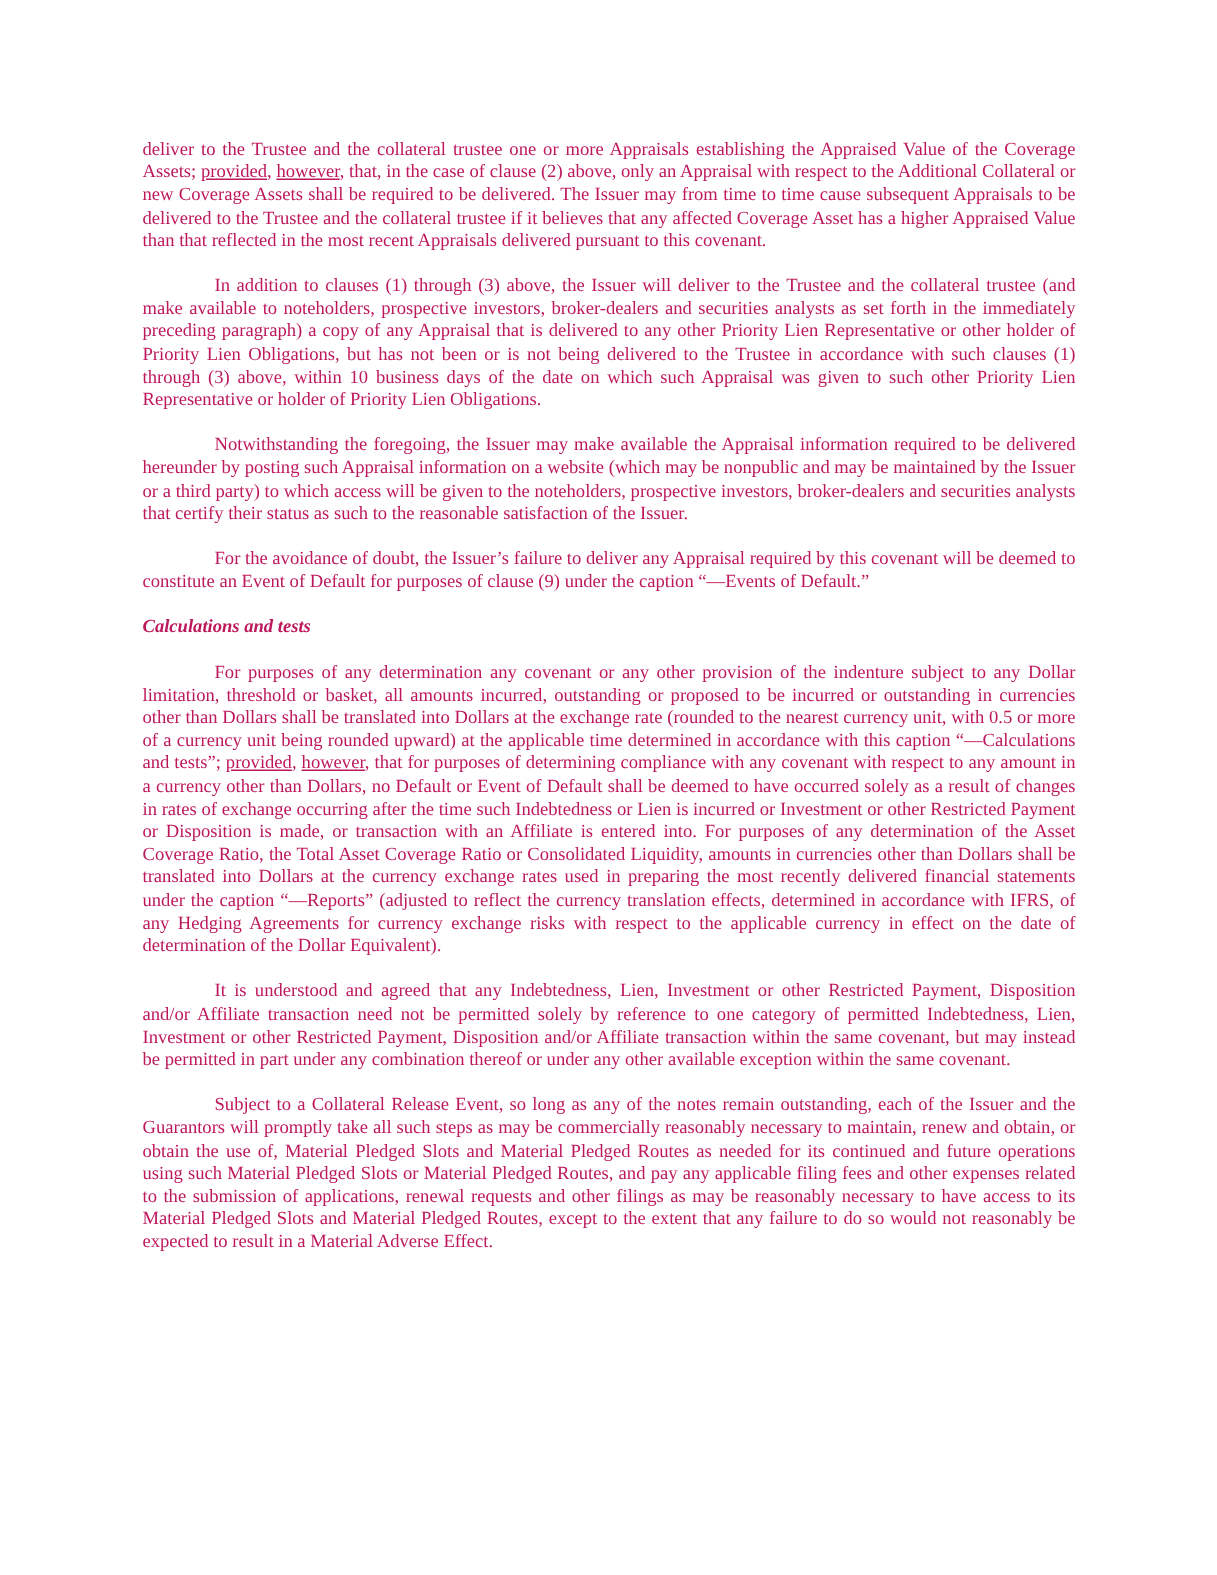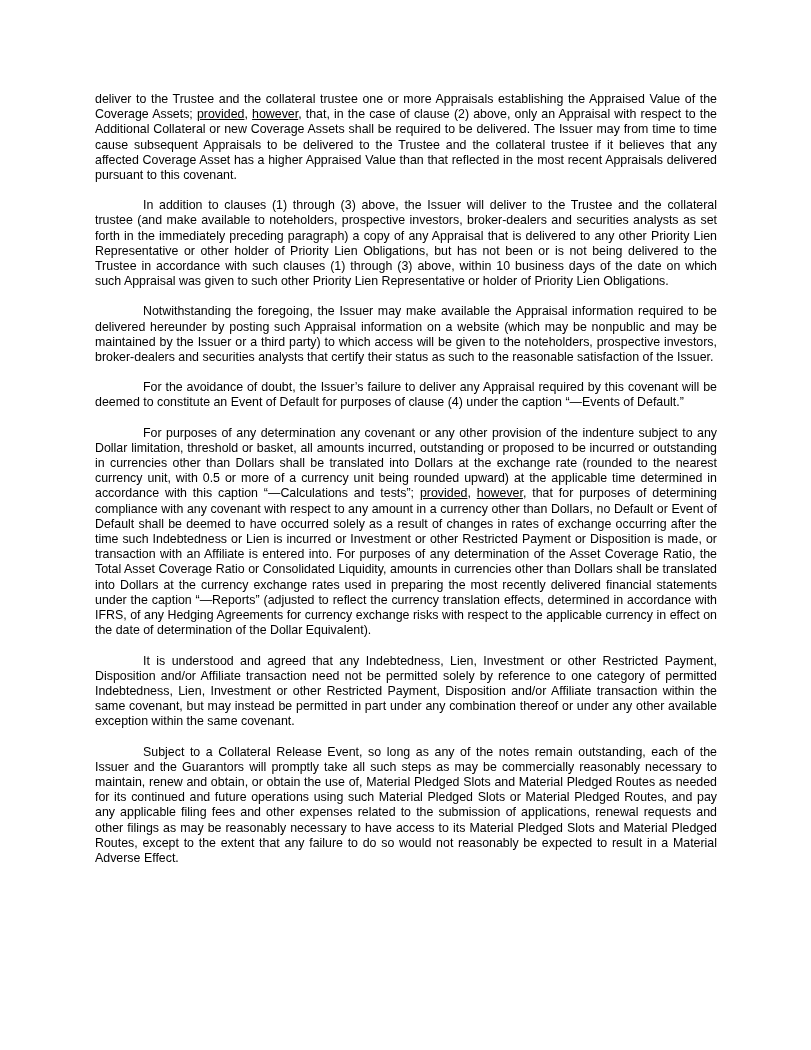--- a/index.html
+++ b/index.html
@@ -1,22 +1,22 @@
 <!DOCTYPE html>
 <html><head>
 <meta charset="utf-8">
 <style>
   html, body { margin: 0; padding: 0; background: #ffffff; }
   .page {
     position: relative;
     width: 811px;
     height: 862px;
     background: #ffffff;
-    font-family: Liberation Sans, sans-serif;
-    color: #000000;
+    font-family: Liberation Serif, serif;
+    color: #be185d;
     overflow: hidden;
   }
   .content {
     position: absolute;
     top: 92px;
     left: 95px;
     width: 622px;
   }
   .content p, .content h3 {
     margin: 0 0 15px 0;
@@ -43,21 +43,22 @@
   }
 </style>
 </head>
 <body>
 
 <div class="page">
   <div class="content">
       <p class="body"><span>deliver to the Trustee and the collateral trustee one or more Appraisals establishing the Appraised Value of the Coverage Assets; </span><span class="u">provided</span><span>, </span><span class="u">however</span><span>, that, in the case of clause (2) above, only an Appraisal with respect to the Additional Collateral or new Coverage Assets shall be required to be delivered.  The Issuer may from time to time cause subsequent Appraisals to be delivered to the Trustee and the collateral trustee if it believes that any affected Coverage Asset has a higher Appraised Value than that reflected in the most recent Appraisals delivered pursuant to this covenant.</span></p>
       <p class="body indent"><span>In addition to clauses (1) through (3) above, the Issuer will deliver to the Trustee and the collateral trustee (and make available to noteholders, prospective investors, broker-dealers and securities analysts as set forth in the immediately preceding paragraph) a copy of any Appraisal that is delivered to any other Priority Lien Representative or other holder of Priority Lien Obligations, but has not been or is not being delivered to the Trustee in accordance with such clauses (1) through (3) above, within 10 business days of the date on which such Appraisal was given to such other Priority Lien Representative or holder of Priority Lien Obligations.</span></p>
       <p class="body indent"><span>Notwithstanding the foregoing, the Issuer may make available the Appraisal information required to be delivered hereunder by posting such Appraisal information on a website (which may be nonpublic and may be maintained by the Issuer or a third party) to which access will be given to the noteholders, prospective investors, broker-dealers and securities analysts that certify their status as such to the reasonable satisfaction of the Issuer.</span></p>
-      <p class="body indent"><span>For the avoidance of doubt, the Issuer’s failure to deliver any Appraisal required by this covenant will be deemed to constitute an Event of Default for purposes of clause (4) under the caption “—Events of Default.”</span></p>
+      <p class="body indent"><span>For the avoidance of doubt, the Issuer’s failure to deliver any Appraisal required by this covenant will be deemed to constitute an Event of Default for purposes of clause (9) under the caption “—Events of Default.”</span></p>
+      <h3 class="heading"><span>Calculations and tests</span></h3>
       <p class="body indent"><span>For purposes of any determination any covenant or any other provision of the indenture subject to any Dollar limitation, threshold or basket, all amounts incurred, outstanding or proposed to be incurred or outstanding in currencies other than Dollars shall be translated into Dollars at the exchange rate (rounded to the nearest currency unit, with 0.5 or more of a currency unit being rounded upward) at the applicable time determined in accordance with this caption “—Calculations and tests”; </span><span class="u">provided</span><span>, </span><span class="u">however</span><span>, that for purposes of determining compliance with any covenant with respect to any amount in a currency other than Dollars, no Default or Event of Default shall be deemed to have occurred solely as a result of changes in rates of exchange occurring after the time such Indebtedness or Lien is incurred or Investment or other Restricted Payment or Disposition is made, or transaction with an Affiliate is entered into. For purposes of any determination of the Asset Coverage Ratio, the Total Asset Coverage Ratio or Consolidated Liquidity, amounts in currencies other than Dollars shall be translated into Dollars at the currency exchange rates used in preparing the most recently delivered financial statements under the caption “—Reports” (adjusted to reflect the currency translation effects, determined in accordance with IFRS, of any Hedging Agreements for currency exchange risks with respect to the applicable currency in effect on the date of determination of the Dollar Equivalent).</span></p>
       <p class="body indent"><span>It is understood and agreed that any Indebtedness, Lien, Investment or other Restricted Payment, Disposition and/or Affiliate transaction need not be permitted solely by reference to one category of permitted Indebtedness, Lien, Investment or other Restricted Payment, Disposition and/or Affiliate transaction within the same covenant, but may instead be permitted in part under any combination thereof or under any other available exception within the same covenant.</span></p>
       <p class="body indent"><span>Subject to a Collateral Release Event, so long as any of the notes remain outstanding, each of the Issuer and the Guarantors will promptly take all such steps as may be commercially reasonably necessary to maintain, renew and obtain, or obtain the use of, Material Pledged Slots and Material Pledged Routes as needed for its continued and future operations using such Material Pledged Slots or Material Pledged Routes, and pay any applicable filing fees and other expenses related to the submission of applications, renewal requests and other filings as may be reasonably necessary to have access to its Material Pledged Slots and Material Pledged Routes, except to the extent that any failure to do so would not reasonably be expected to result in a Material Adverse Effect.</span></p>
     </div>
   <div class="footer">
     <span>112</span>
   </div>
 </div>
 
 </body></html>

